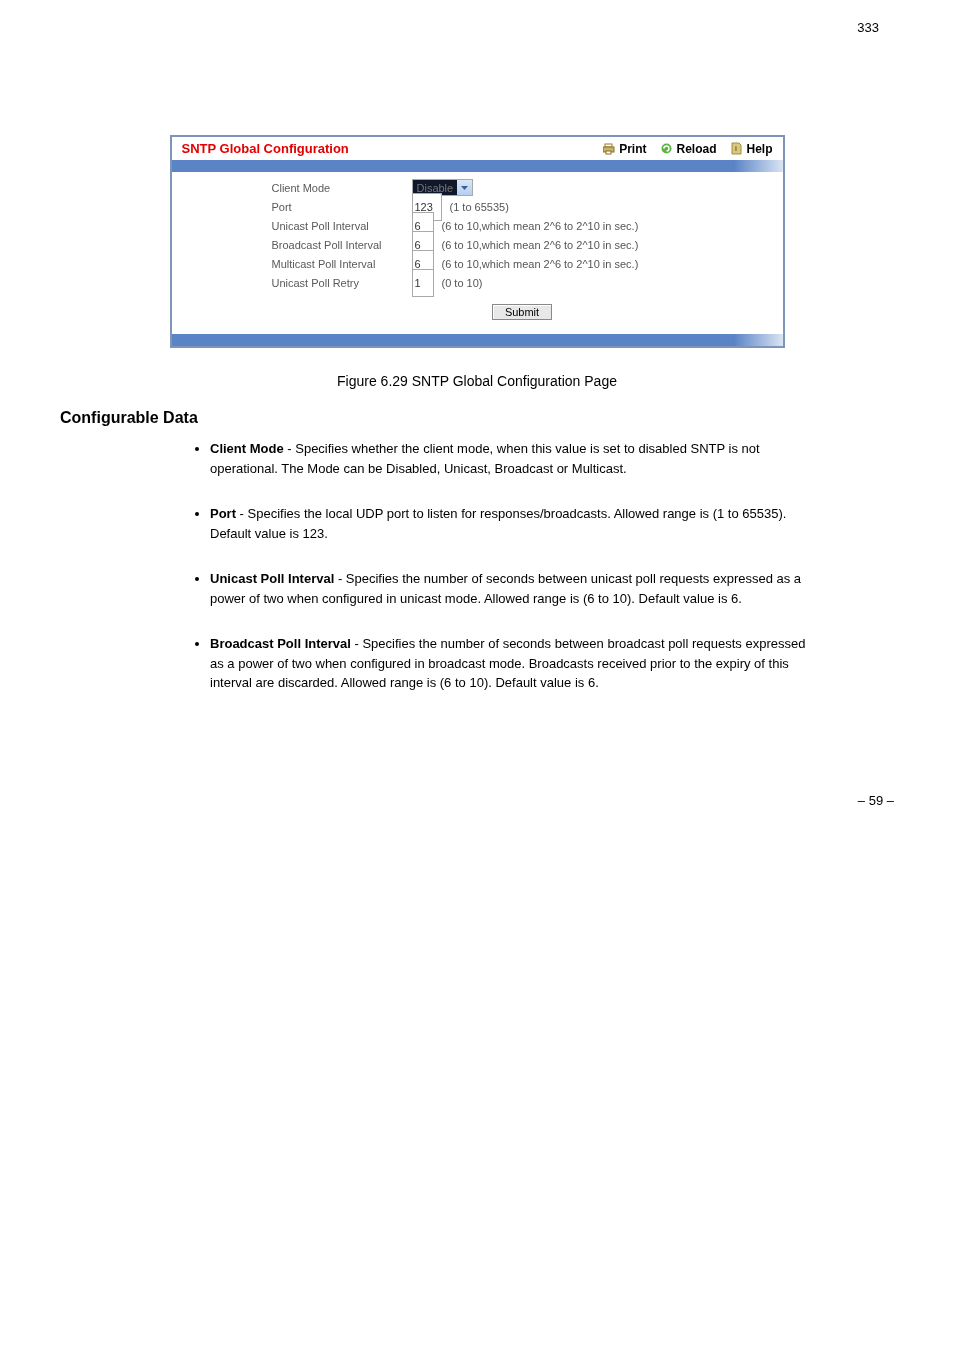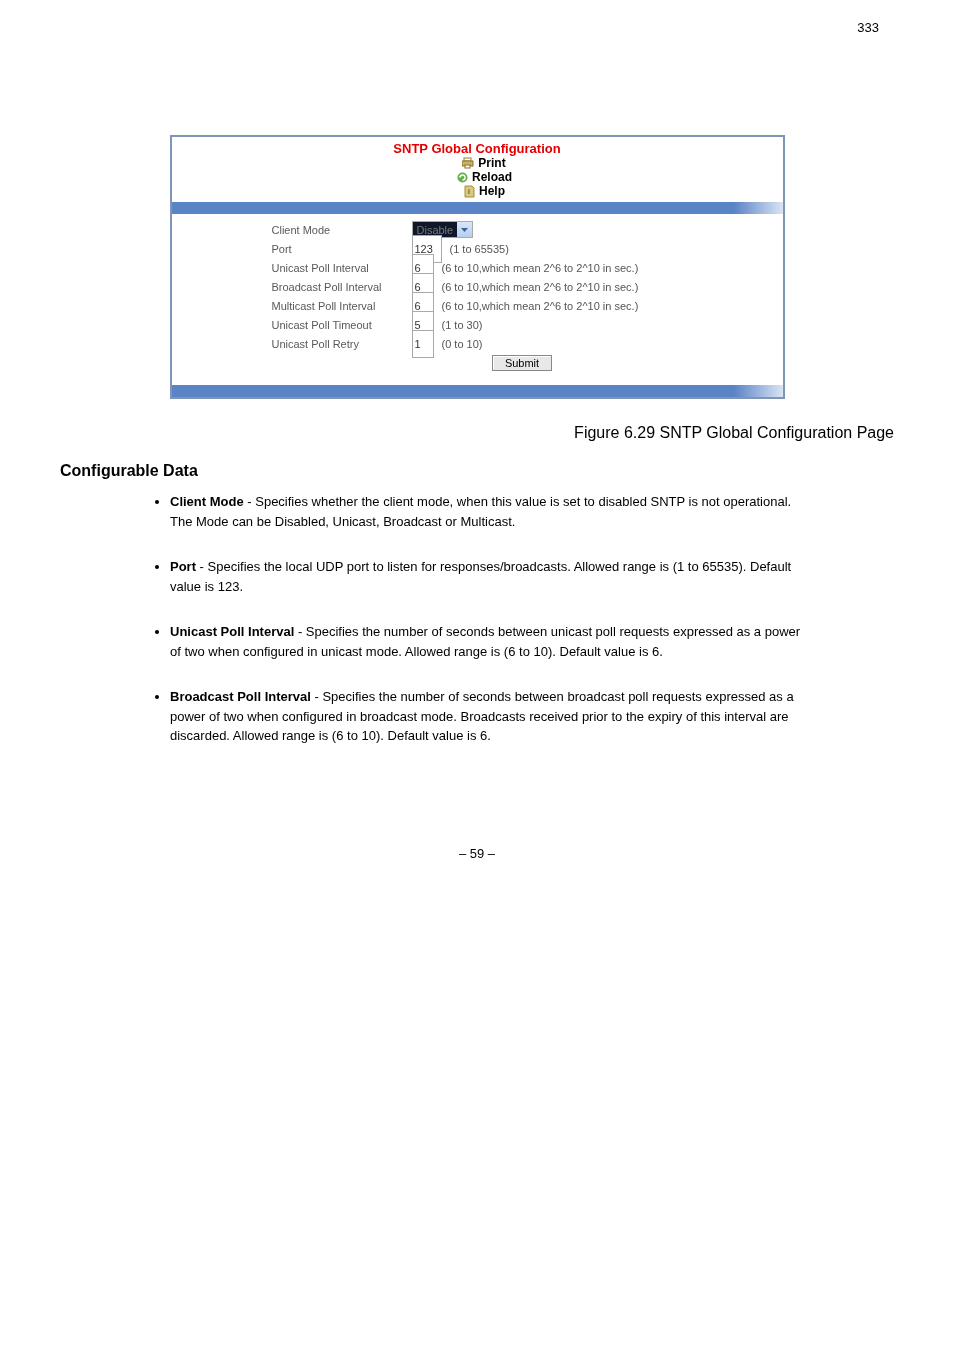--- a/index.html
+++ b/index.html
@@ -16,21 +16,20 @@
       border: 2px solid #7e94b8;
       margin: 0 auto 25px auto;
       width: 615px;
       background: #fff;
     }
     .panel-header {
       display: flex;
       align-items: center;
       padding: 4px 10px;
       font-size: 12px;
-      flex-direction: column;
     }
     .panel-title {
       color: #e20000;
       font-weight: bold;
       font-size: 13px;
       flex: 1;
     }
     .action-link {
       display: flex;
       align-items: center;
@@ -90,55 +89,56 @@
       padding: 0 2px;
       color: #333;
     }
     .hint {
       margin-left: 8px;
       color: #555;
       font-size: 11px;
     }
     .submit-row {
       text-align: center;
-      margin-top: 2px;
+      margin-top: 12px;
       text-decoration: underline;
     }
     .submit-btn {
       font-family: Arial, sans-serif;
       font-size: 11px;
       background: #e8e8e8;
       border: 1px solid #888;
       box-shadow: inset 1px 1px 0 #fff;
       padding: 1px 12px;
       cursor: pointer;
     }
     .figure-caption {
-      text-align: right;
-      font-size: 16px;
+      text-align: center;
+      font-size: 14px;
       margin-bottom: 20px;
     }
     .section-header {
       font-weight: bold;
       font-size: 16px;
       margin: 10px 0 12px 0;
     }
     .sublist {
       list-style: disc;
       padding-left: 110px;
       margin: 0;
     }
     .sublist li {
       margin-bottom: 26px;
       padding-right: 80px;
       line-height: 1.5;
+      margin-left: 40px;
     }
     .bold { font-weight: bold; }
     .footer {
-      text-align: center;
+      text-align: right;
       font-size: 13px;
       margin-top: 100px;
     }
     .icon svg { display: block; }
     .page-top-num { text-align:right; font-size:13px; padding:20px 75px 0 0; }
   </style>
 </head>
 <body>
 
 <div class="page-top-num">333</div>
@@ -212,25 +212,20 @@
         <input class="txt-input" style="width: 22px;" value="6">
         <span class="hint">(6 to 10,which mean 2^6 to 2^10 in sec.)</span>
       </div>
 
       <div class="form-row">
         <span class="form-label">Multicast Poll Interval</span>
         <input class="txt-input" style="width: 22px;" value="6">
         <span class="hint">(6 to 10,which mean 2^6 to 2^10 in sec.)</span>
       </div>
 
-      <div class="form-row">
-        <span class="form-label">Unicast Poll Timeout</span>
-        <input class="txt-input" style="width: 22px;" value="5">
-        <span class="hint">(1 to 30)</span>
-      </div>
 
       <div class="form-row">
         <span class="form-label">Unicast Poll Retry</span>
         <input class="txt-input" style="width: 22px;" value="1">
         <span class="hint">(0 to 10)</span>
       </div>
 
       <div class="submit-row">
         <button class="submit-btn">Submit</button>
       </div>

